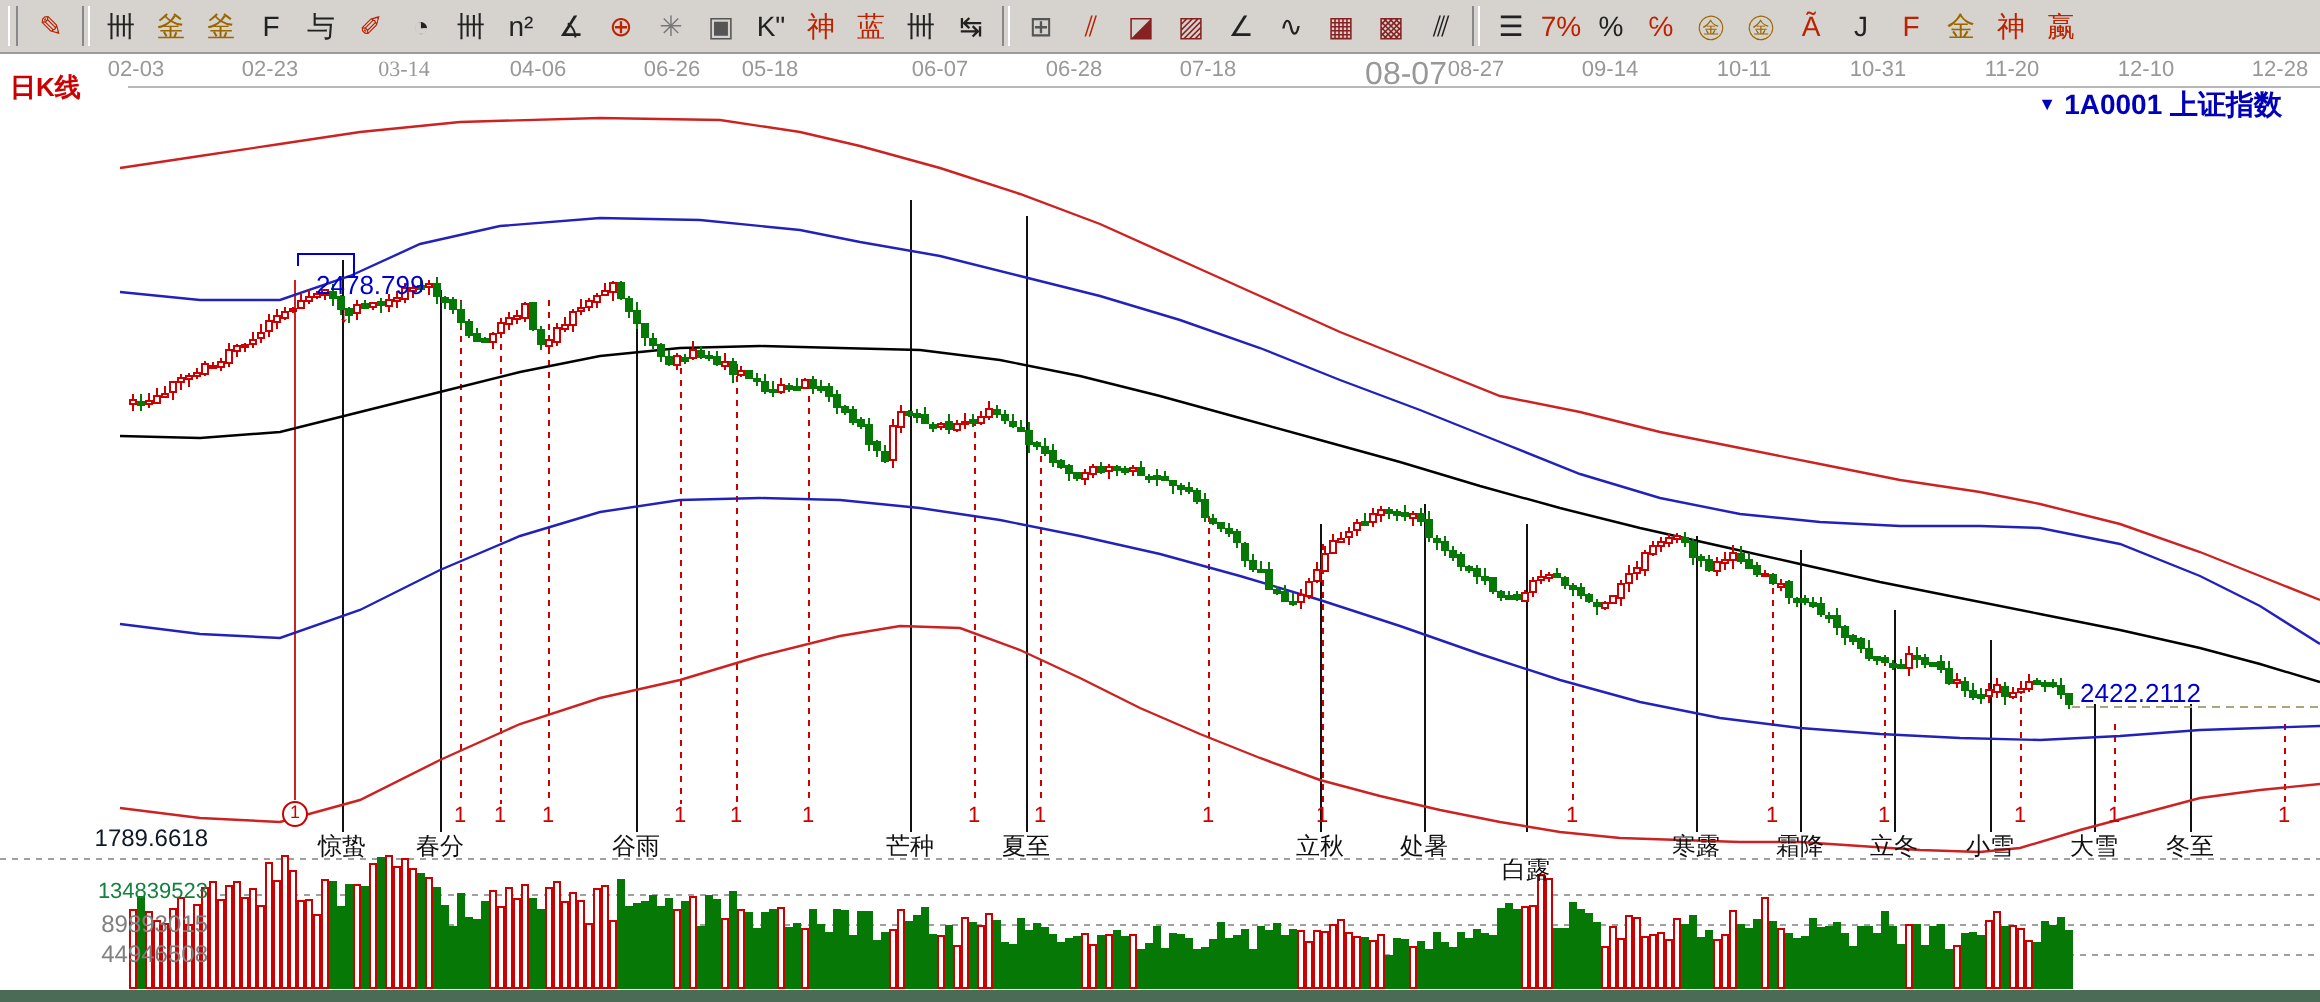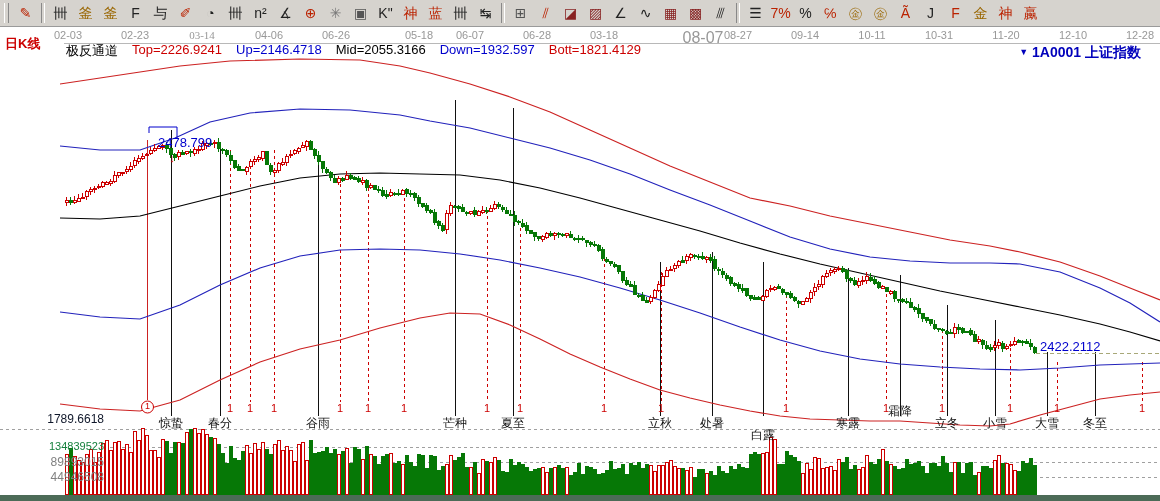--- a/index.html
+++ b/index.html
@@ -846,59 +846,50 @@
         <line x1="1030.5" y1="311.9522799391452" x2="1030.5" y2="322.7290342495362" stroke="#067806" stroke-width="1" shape-rendering="crispEdges"></line>
         <rect x="1029" y="316.1526470377903" width="3" height="3.7647446521405072" fill="#067806" stroke="#067806" stroke-width="1" shape-rendering="crispEdges"></rect>
         <rect x="1029" y="431.88900755494257" width="3" height="35.11099244505742" fill="#067806" stroke="#067806" stroke-width="1" shape-rendering="crispEdges"></rect>
         <line x1="1034.5" y1="319.2804407238" x2="1034.5" y2="327.32559296399995" stroke="#067806" stroke-width="1" shape-rendering="crispEdges"></line>
         <rect x="1033" y="320.16974291850056" width="3" height="4.9301755653868895" fill="#067806" stroke="#067806" stroke-width="1" shape-rendering="crispEdges"></rect>
         <rect x="1033" y="438.37740541141693" width="3" height="28.622594588583084" fill="#067806" stroke="#067806" stroke-width="1" shape-rendering="crispEdges"></rect>
         <circle cx="147.5" cy="380" r="6" fill="#ffffff" stroke="#cc0000" stroke-width="1"></circle>
       </svg>
     <div id="labels">
       <div id="kline-label">日K线</div>
-      <div id="indicator-row">
-        <span style="color:#000;">极反通道</span>
-
-      <span style="color: rgb(204, 0, 0);">Top=2226.9241</span>
-          <span style="color: rgb(0, 0, 204);">Up=2146.4718</span>
-          <span style="color: rgb(0, 0, 0);">Mid=2055.3166</span>
-          <span style="color: rgb(0, 0, 204);">Down=1932.597</span>
-          <span style="color: rgb(204, 0, 0);">Bott=1821.4129</span>
-        </div>
       <div id="symbol-box">
         <span class="tri">▼</span><span>1A0001</span>&nbsp;<span>上证指数</span>
       </div>
     <div class="lbl center" style="left: 68px; top: 2px; color: rgb(152, 152, 152); font-size: 11px;">02-03</div>
         <div class="lbl center" style="left: 135px; top: 2px; color: rgb(152, 152, 152); font-size: 11px;">02-23</div>
         <div class="lbl center" style="left: 202px; top: 2px; color: rgb(152, 152, 152); font-size: 11px; font-family: Liberation Serif, serif;">03-14</div>
         <div class="lbl center" style="left: 269px; top: 2px; color: rgb(152, 152, 152); font-size: 11px;">04-06</div>
         <div class="lbl center" style="left: 336px; top: 2px; color: rgb(152, 152, 152); font-size: 11px;">06-26</div>
-        <div class="lbl center" style="left: 419px; top: 2px; color: rgb(152, 152, 152); font-size: 11px;">05-18</div>
+        <div class="lbl center" style="left: 385px; top: 2px; color: rgb(152, 152, 152); font-size: 11px;">05-18</div>
         <div class="lbl center" style="left: 470px; top: 2px; color: rgb(152, 152, 152); font-size: 11px;">06-07</div>
         <div class="lbl center" style="left: 537px; top: 2px; color: rgb(152, 152, 152); font-size: 11px;">06-28</div>
-        <div class="lbl center" style="left: 604px; top: 2px; color: rgb(152, 152, 152); font-size: 11px;">03-18</div>
+        <div class="lbl center" style="left: 604px; top: 2px; color: rgb(152, 152, 152); font-size: 11px;">07-18</div>
         <div class="lbl center" style="left: 671px; top: 2px; color: rgb(152, 152, 152); font-size: 16px; margin-left: 32px;">08-07</div>
         <div class="lbl center" style="left: 738px; top: 2px; color: rgb(152, 152, 152); font-size: 11px;">08-27</div>
         <div class="lbl center" style="left: 805px; top: 2px; color: rgb(152, 152, 152); font-size: 11px;">09-14</div>
         <div class="lbl center" style="left: 872px; top: 2px; color: rgb(152, 152, 152); font-size: 11px;">10-11</div>
         <div class="lbl center" style="left: 939px; top: 2px; color: rgb(152, 152, 152); font-size: 11px;">10-31</div>
         <div class="lbl center" style="left: 1006px; top: 2px; color: rgb(152, 152, 152); font-size: 11px;">11-20</div>
         <div class="lbl center" style="left: 1073px; top: 2px; color: rgb(152, 152, 152); font-size: 11px;">12-10</div>
         <div class="lbl center" style="left: 1140px; top: 2px; color: rgb(152, 152, 152); font-size: 11px;">12-28</div>
         <div class="lbl center" style="left: 171px; top: 388px; color: rgb(17, 17, 17); font-size: 12px;">惊蛰</div>
         <div class="lbl center" style="left: 220px; top: 388px; color: rgb(17, 17, 17); font-size: 12px;">春分</div>
         <div class="lbl center" style="left: 318px; top: 388px; color: rgb(17, 17, 17); font-size: 12px;">谷雨</div>
         <div class="lbl center" style="left: 455px; top: 388px; color: rgb(17, 17, 17); font-size: 12px; text-align: right;">芒种</div>
         <div class="lbl center" style="left: 513px; top: 388px; color: rgb(17, 17, 17); font-size: 12px;">夏至</div>
         <div class="lbl center" style="left: 660px; top: 388px; color: rgb(17, 17, 17); font-size: 12px;">立秋</div>
         <div class="lbl center" style="left: 712px; top: 388px; color: rgb(17, 17, 17); font-size: 12px;">处暑</div>
         <div class="lbl center" style="left: 763px; top: 388px; color: rgb(17, 17, 17); font-size: 12px; margin-top: 12px;">白露</div>
         <div class="lbl center" style="left: 848px; top: 388px; color: rgb(17, 17, 17); font-size: 12px;">寒露</div>
-        <div class="lbl center" style="left: 900px; top: 376px; color: rgb(17, 17, 17); font-size: 12px;">霜降</div>
+        <div class="lbl center" style="left: 900px; top: 388px; color: rgb(17, 17, 17); font-size: 12px;">霜降</div>
         <div class="lbl center" style="left: 947px; top: 388px; color: rgb(17, 17, 17); font-size: 12px;">立冬</div>
         <div class="lbl center" style="left: 995px; top: 388px; color: rgb(17, 17, 17); font-size: 12px;">小雪</div>
         <div class="lbl center" style="left: 1047px; top: 388px; color: rgb(17, 17, 17); font-size: 12px;">大雪</div>
         <div class="lbl center" style="left: 1095px; top: 388px; color: rgb(17, 17, 17); font-size: 12px;">冬至</div>
         <div class="lbl center" style="left: 230px; top: 375px; color: rgb(204, 0, 0); font-size: 11px;">1</div>
         <div class="lbl center" style="left: 250px; top: 375px; color: rgb(204, 0, 0); font-size: 11px;">1</div>
         <div class="lbl center" style="left: 274px; top: 375px; color: rgb(204, 0, 0); font-size: 11px;">1</div>
         <div class="lbl center" style="left: 340px; top: 375px; color: rgb(204, 0, 0); font-size: 11px;">1</div>
         <div class="lbl center" style="left: 368px; top: 375px; color: rgb(204, 0, 0); font-size: 11px;">1</div>
         <div class="lbl center" style="left: 404px; top: 375px; color: rgb(204, 0, 0); font-size: 11px;">1</div>

